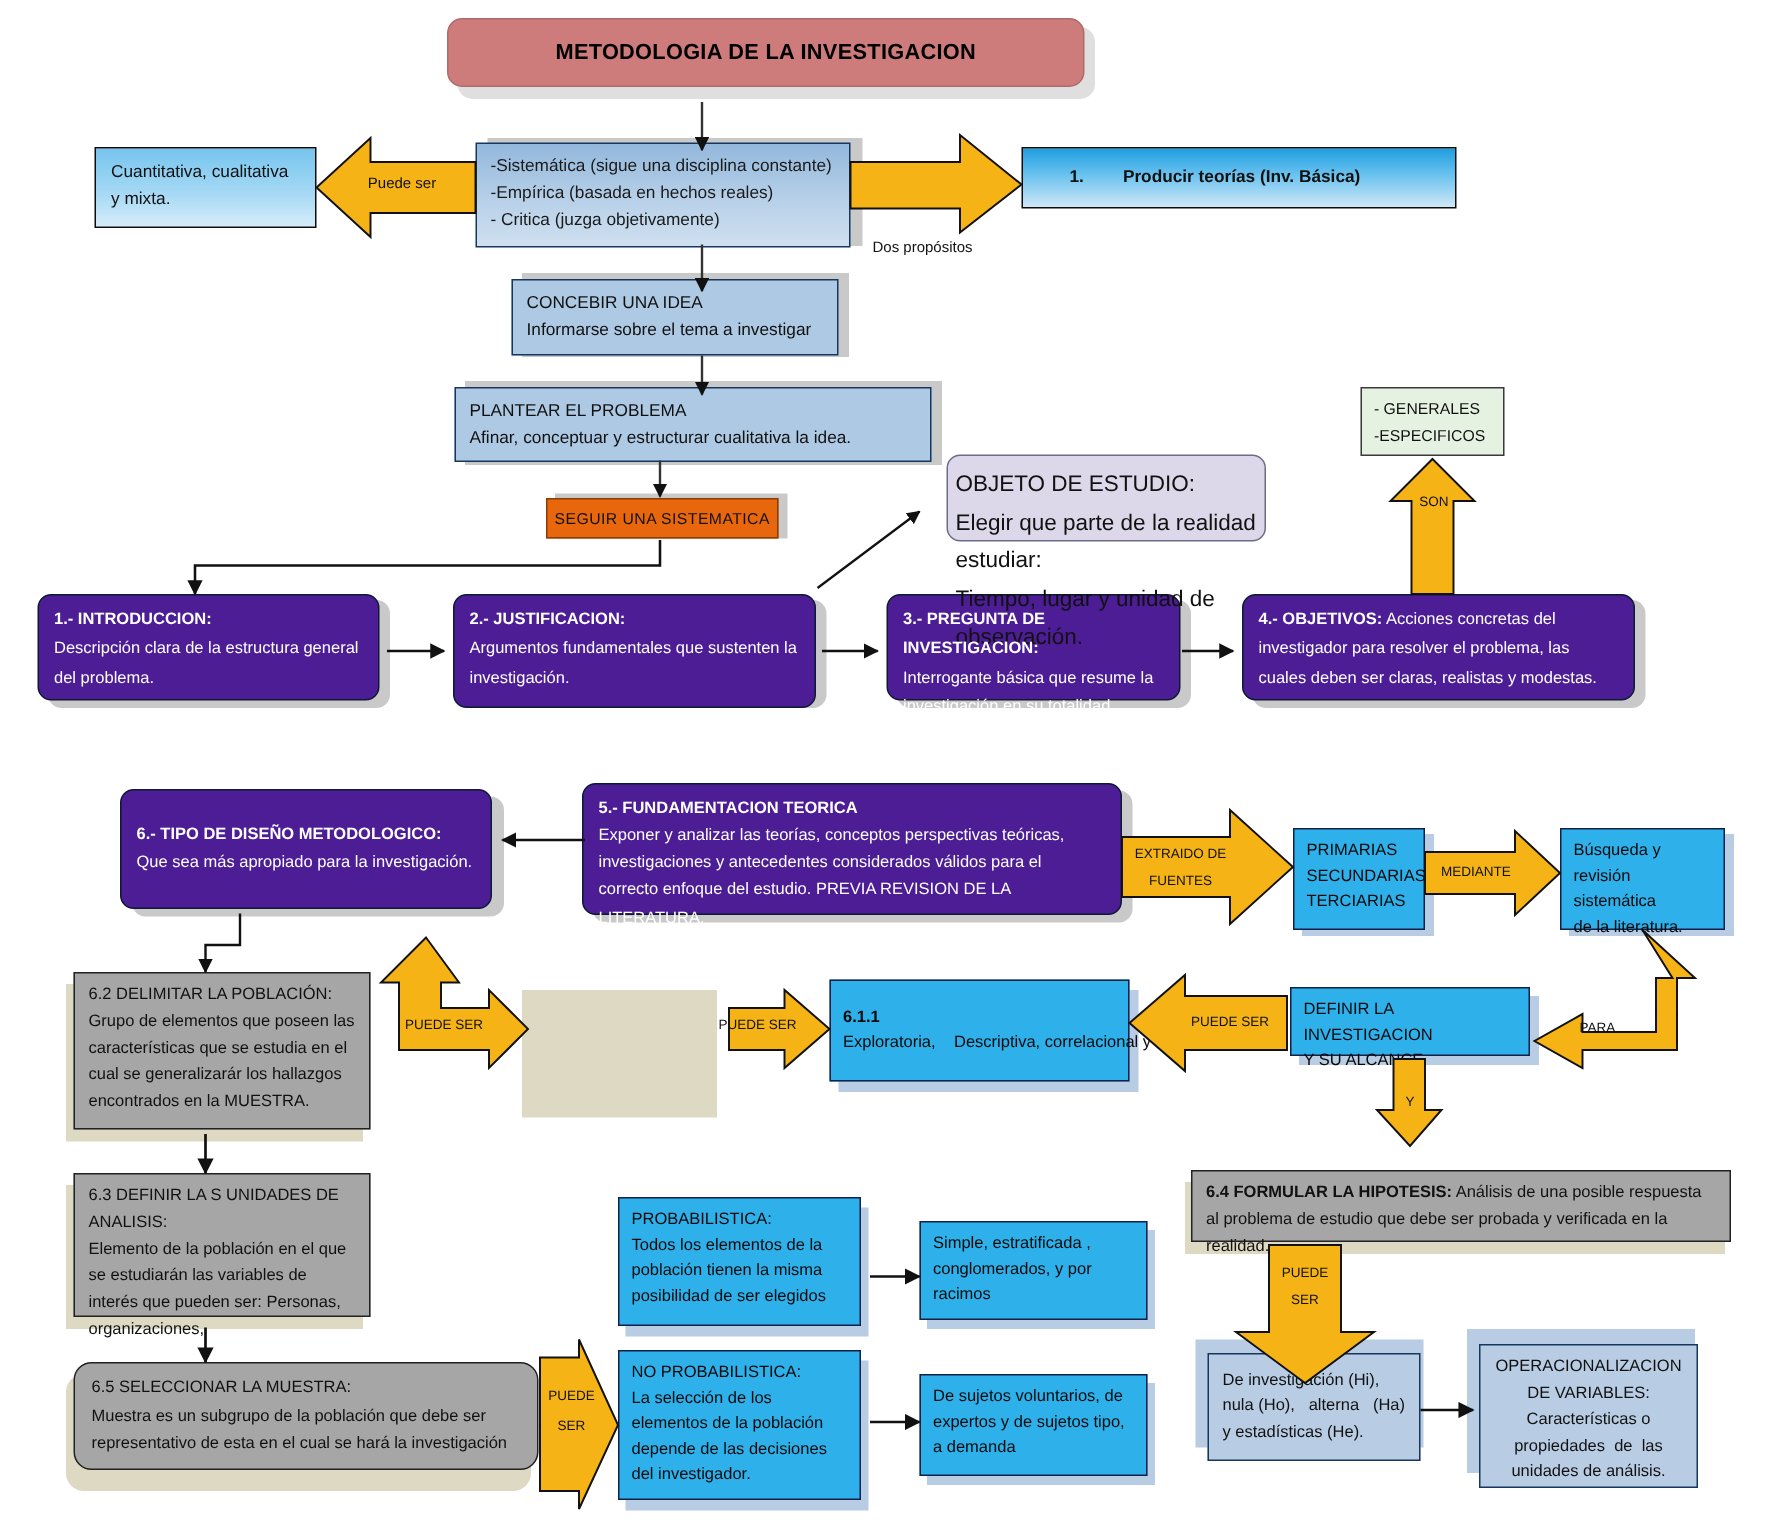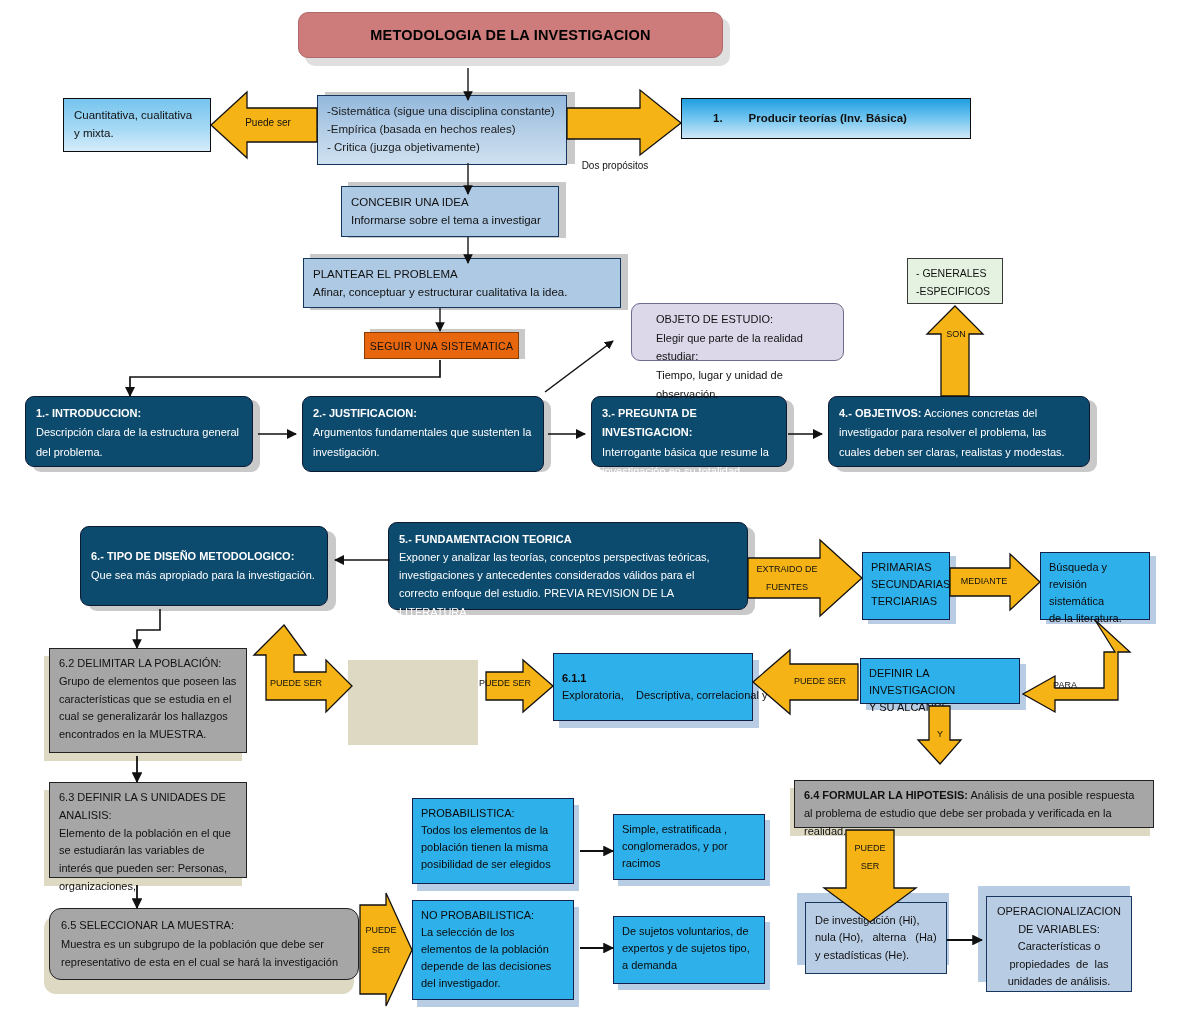--- a/index.html
+++ b/index.html
@@ -46,24 +46,24 @@
   .blue-plain{
     background:#2eb0ea;border:1.5px solid #14204a;color:#0a0a0a;
     font-size:11px;line-height:1.55;padding:6px 8px;
   }
   .blue-pale{
     background:#b8cce4;border:1.5px solid #17365d;color:#111;
     font-size:11px;line-height:1.6;padding:6px 9px;
   }
   .lavender{
     background:#dcd8ea;border:1.5px solid #6b6b8a;border-radius:9px;color:#111;
-    font-size:11px;line-height:1.7;padding:6px 24px;
+    font-size:15px;line-height:1.7;padding:6px 5px;
   }
   .navy{
-    background:#0c4a6e;border:1.5px solid #0c1a33;border-radius:9px;color:#fff;
+    background:#4c1d95;border:1.5px solid #0c1a33;border-radius:9px;color:#fff;
     font-size:11px;line-height:1.75;padding:7px 10px;
   }
   .grey{
     background:#a6a6a6;border:1.5px solid #222;color:#111;
     font-size:11px;line-height:1.62;padding:6px 9px;
   }
   .grey-round{
     background:#a6a6a6;border:1.5px solid #222;border-radius:12px;color:#111;
     font-size:11px;line-height:1.7;padding:7px 11px;
   }

